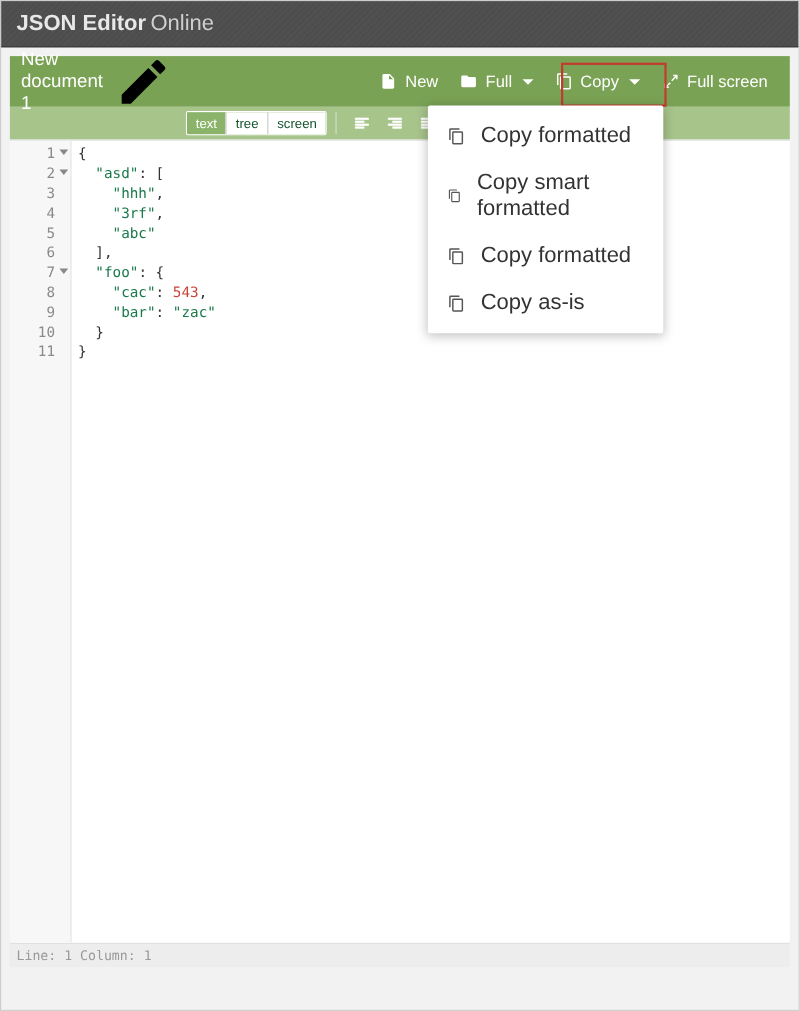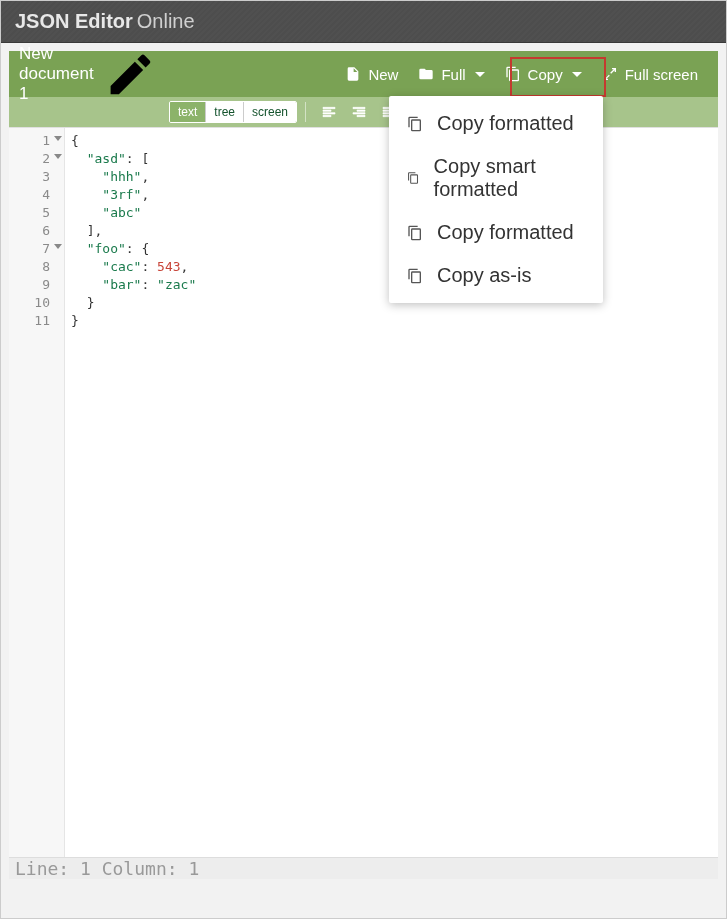--- a/index.html
+++ b/index.html
@@ -160,21 +160,21 @@
     color:#333;
     cursor:pointer;
   }
   .dd-item svg{width:16px;height:16px;fill:#555;}
   .statusbar {
     margin:0 8px;
     height:22px;
     background:#ededed;
     border-top:1px solid #ddd;
     font-family: ui-monospace, Menlo, Consolas, monospace;
-    font-size:18px;
+    font-size:12px;
     color:#999;
     display:flex;align-items:center;
     padding:0 6px;
   }
   .menubar-wrap{position:relative;}
 </style>
 </head>
 <body>
 
 <div class="titlebar">

